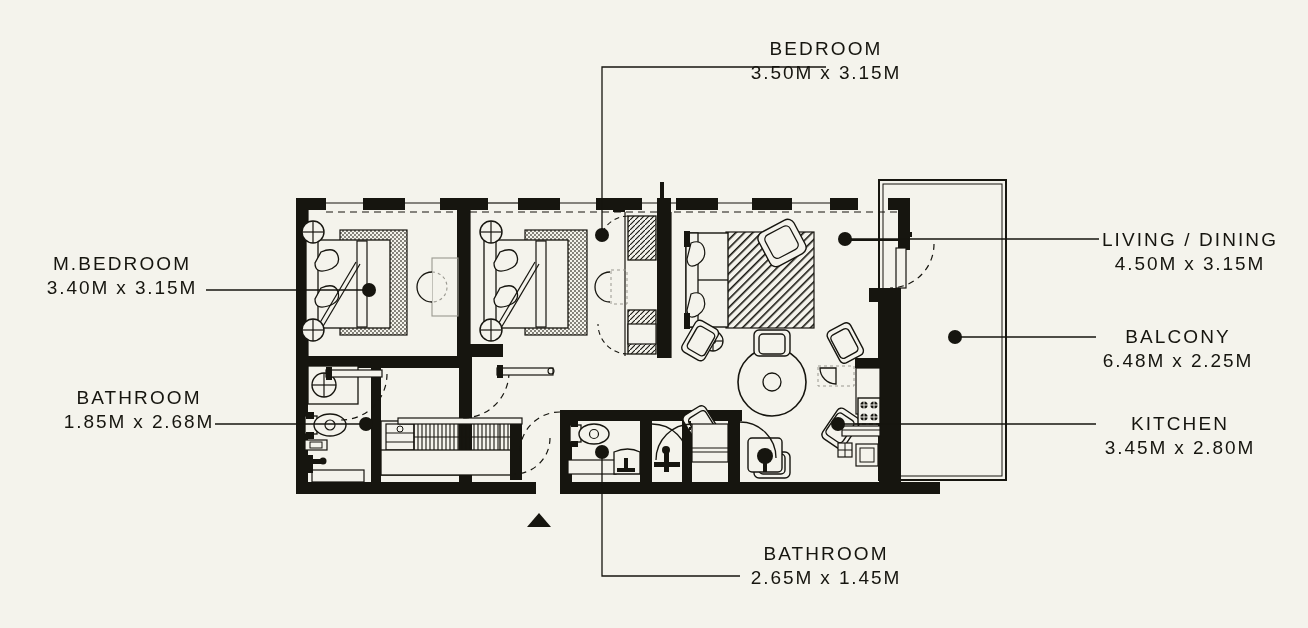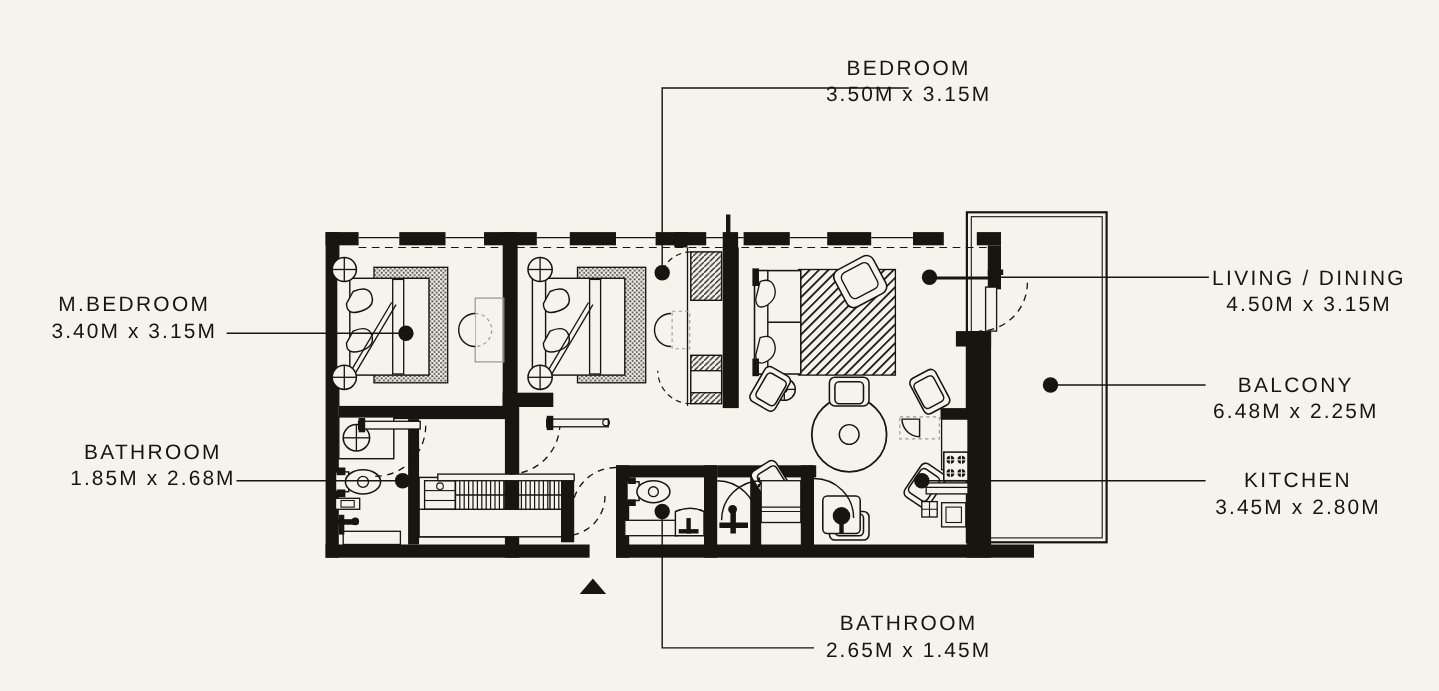--- a/index.html
+++ b/index.html
@@ -10,21 +10,20 @@
   body {
     width: 1308px;
     height: 628px;
     position: relative;
     overflow: hidden;
     font-family: "Liberation Sans", sans-serif;
   }
   #plan-root {
     position: absolute;
     inset: 0;
-    margin-top: 13px;
   }
   svg.plan {
     display: block;
     width: 1308px;
     height: 628px;
   }
   .label-text {
     font-family: "Liberation Sans", sans-serif;
     font-size: 19px;
     letter-spacing: 2.1px;

